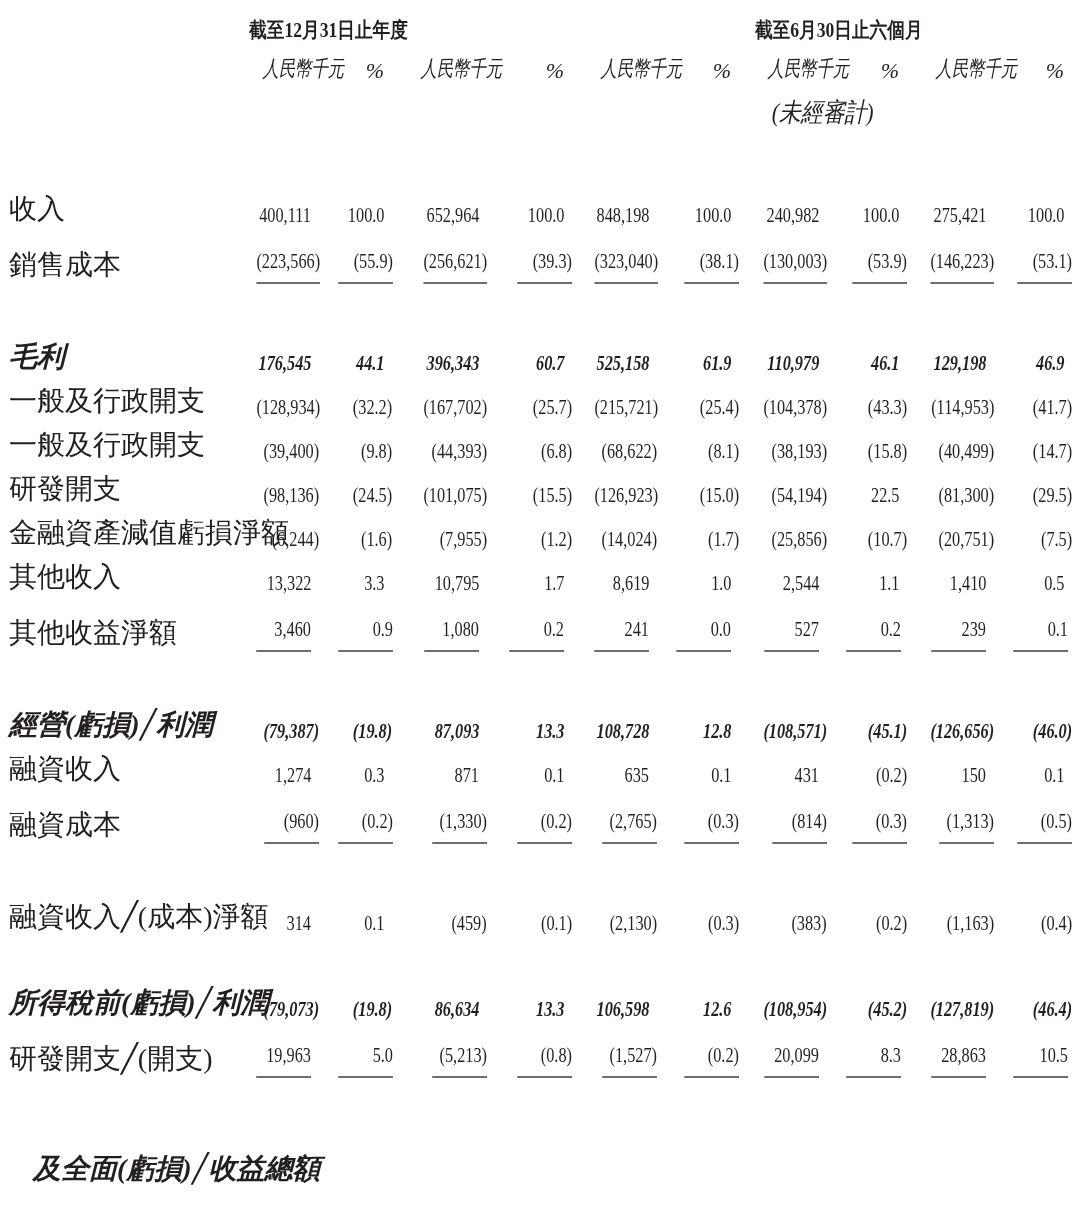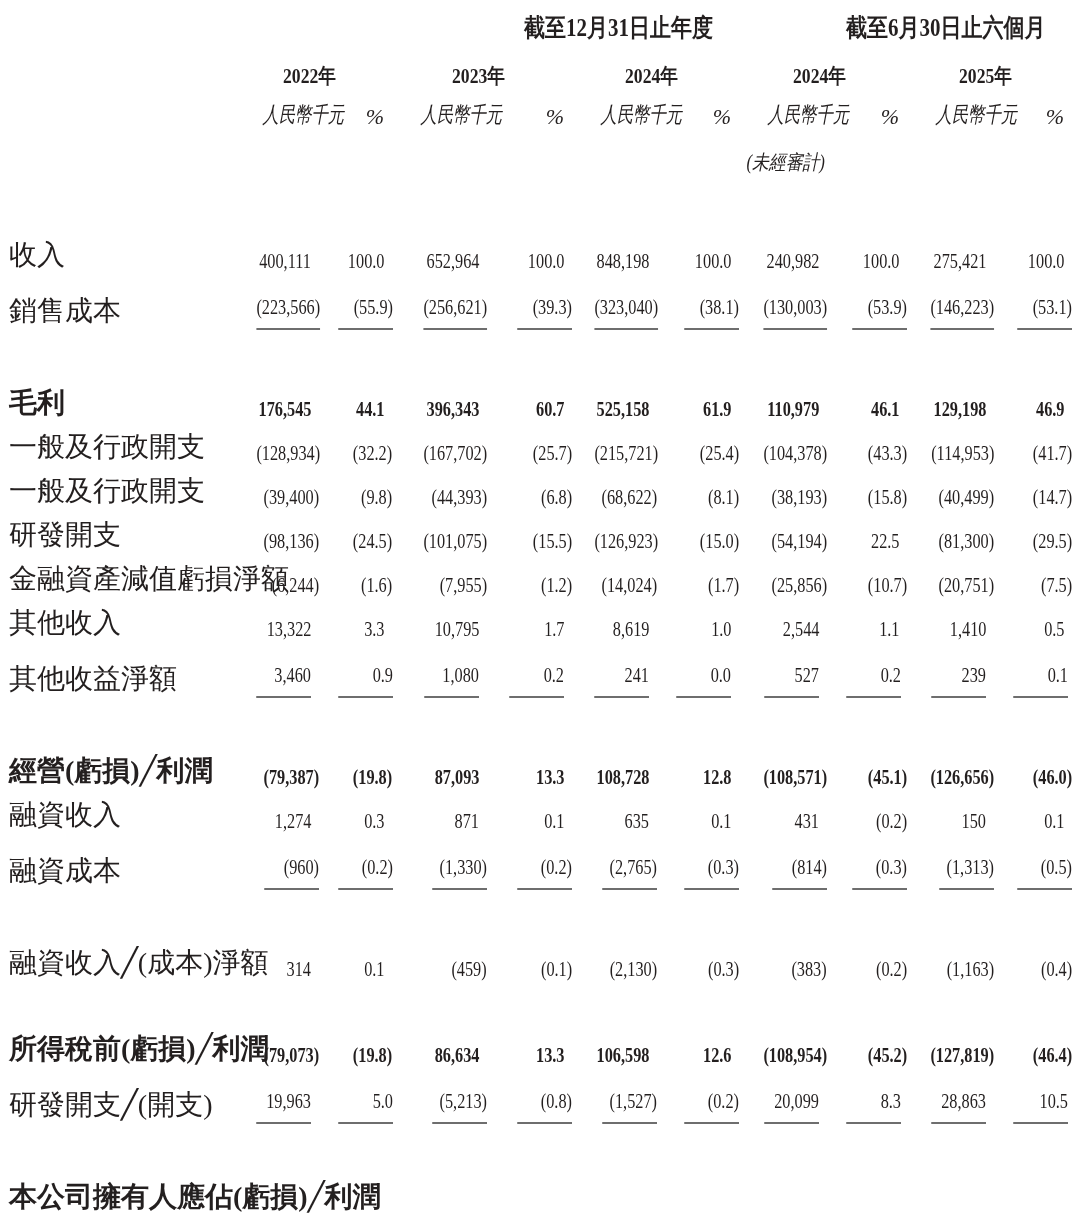--- a/index.html
+++ b/index.html
@@ -4,35 +4,35 @@
 <style>
   html,body{margin:0;padding:0;}
   body{
     width:1080px;height:1217px;background:#ffffff;overflow:hidden;
     font-family:"Liberation Serif","DejaVu Serif",serif;color:#231f1f;
   }
   .page{padding:8px 5px 0 9px;}
   table{border-collapse:collapse;table-layout:fixed;width:1063px;}
   th,td{padding:0 8px 6px 0;font-weight:normal;vertical-align:bottom;}
   
-  .group{font-size:25px;font-weight:bold;text-align:right;padding-bottom:4px;}
+  .group{font-size:21px;font-weight:bold;text-align:left;padding-bottom:4px;}
   th.yr{font-size:21px;font-weight:bold;text-align:center;padding-bottom:4px;}
   td.u{font-style:italic;font-size:20px;text-align:right;}
-  th.note{font-style:italic;font-size:20px;text-align:left;padding:2px 0 4px 0;}
+  th.note{font-style:italic;font-size:26px;text-align:center;padding:2px 0 4px 0;}
   thead tr.h1{height:40px;} thead tr.h2{height:46px;} thead tr.h3{height:42px;margin-top:19px;} thead tr.h4{height:44px;}
   
   td.lbl{text-align:left;font-size:28px;padding-right:0;white-space:nowrap;}
   td.lbl.indent{padding-left:24px;}
   td.amt,td.pct{text-align:right;font-size:22px;white-space:nowrap;}
   tbody tr.r{height:44px;}
   tbody tr.rs{height:56px;}
   tbody tr.rd{height:62px;}
   tbody tr.lblrow{height:38px;}
   tbody tr.sp{height:48px;} tbody tr.sp-lg{height:56px;} tbody tr.sp-sm{height:42px;}
-  tr.b, tr.b td{font-weight:bold;}
+  tr.b, tr.b td{font-weight:bold;font-style:italic;}
   .val{display:inline-block;white-space:nowrap;}
   .sx{transform:scaleX(.74);transform-origin:100% 100%;}
   .c{display:inline-block;transform:scaleX(.84);transform-origin:50% 100%;}
   .paren{margin-right:-8px;}
   
   tr.rs td .val{border-bottom:2px solid #6e6e6e;padding-bottom:8px;min-width:74px;text-align:right;}
 </style>
 </head>
 <body>
 
@@ -50,28 +50,20 @@
         <col style="width:80px">
       <col style="width:87px">
         <col style="width:78px">
     </colgroup>
     <thead>
       <tr class="h1">
         <th></th>
         <th class="group" colspan="6"><span class="val c">截至12月31日止年度</span></th>
         <th class="group" colspan="4"><span class="val c">截至6月30日止六個月</span></th>
       </tr>
-      <tr class="h2" id="year-row">
-          <th class="lbl"></th>
-          <th class="yr" colspan="2"><span class="val c">2022年</span></th>
-          <th class="yr" colspan="2"><span class="val c">2023年</span></th>
-          <th class="yr" colspan="2"><span class="val c">2024年</span></th>
-          <th class="yr" colspan="2"><span class="val c">2024年</span></th>
-          <th class="yr" colspan="2"><span class="val c">2025年</span></th>
-        </tr>
       <tr class="h3" id="unit-row">
           <td class="lbl"></td>
           <td class="u amt"><span class="val sx">人民幣千元</span></td>
           <td class="u pct"><span class="val">%</span></td>
           <td class="u amt"><span class="val sx">人民幣千元</span></td>
           <td class="u pct"><span class="val">%</span></td>
           <td class="u amt"><span class="val sx">人民幣千元</span></td>
           <td class="u pct"><span class="val">%</span></td>
           <td class="u amt"><span class="val sx">人民幣千元</span></td>
           <td class="u pct"><span class="val">%</span></td>
@@ -291,23 +283,20 @@
           <td class="amt"><span class="val sx paren">(1,527)</span></td>
           <td class="pct"><span class="val sx paren">(0.2)</span></td>
           <td class="amt"><span class="val sx">20,099</span></td>
           <td class="pct"><span class="val sx">8.3</span></td>
           <td class="amt"><span class="val sx">28,863</span></td>
           <td class="pct"><span class="val sx">10.5</span></td>
         </tr>
         <tr class="sp">
           <td colspan="11"></td>
         </tr>
-        <tr class="lblrow b">
-          <td class="lbl" colspan="11">本公司擁有人應佔(虧損)╱利潤</td>
-        </tr>
         <tr class="r b rd">
           <td class="lbl indent">及全面(虧損)╱收益總額</td>
           <td class="amt"></td>
           <td class="pct"></td>
           <td class="amt"></td>
           <td class="pct"></td>
           <td class="amt"></td>
           <td class="pct"></td>
           <td class="amt"></td>
           <td class="pct"></td>

